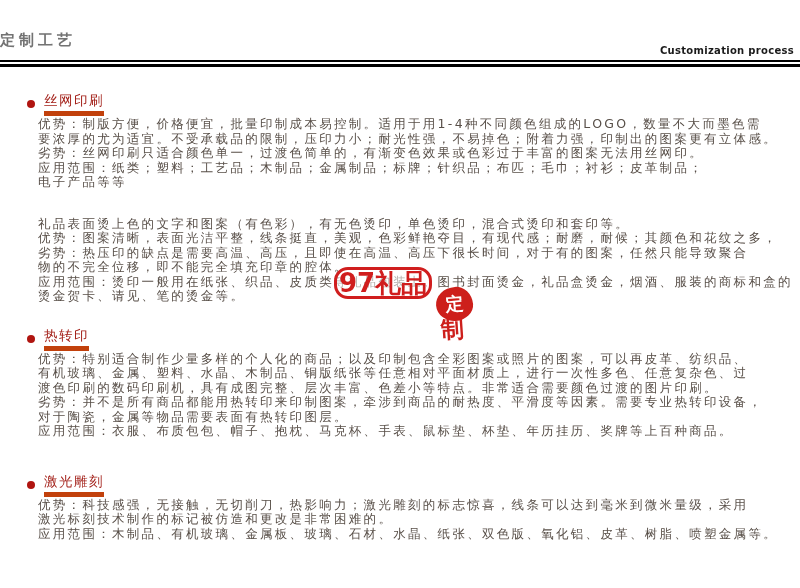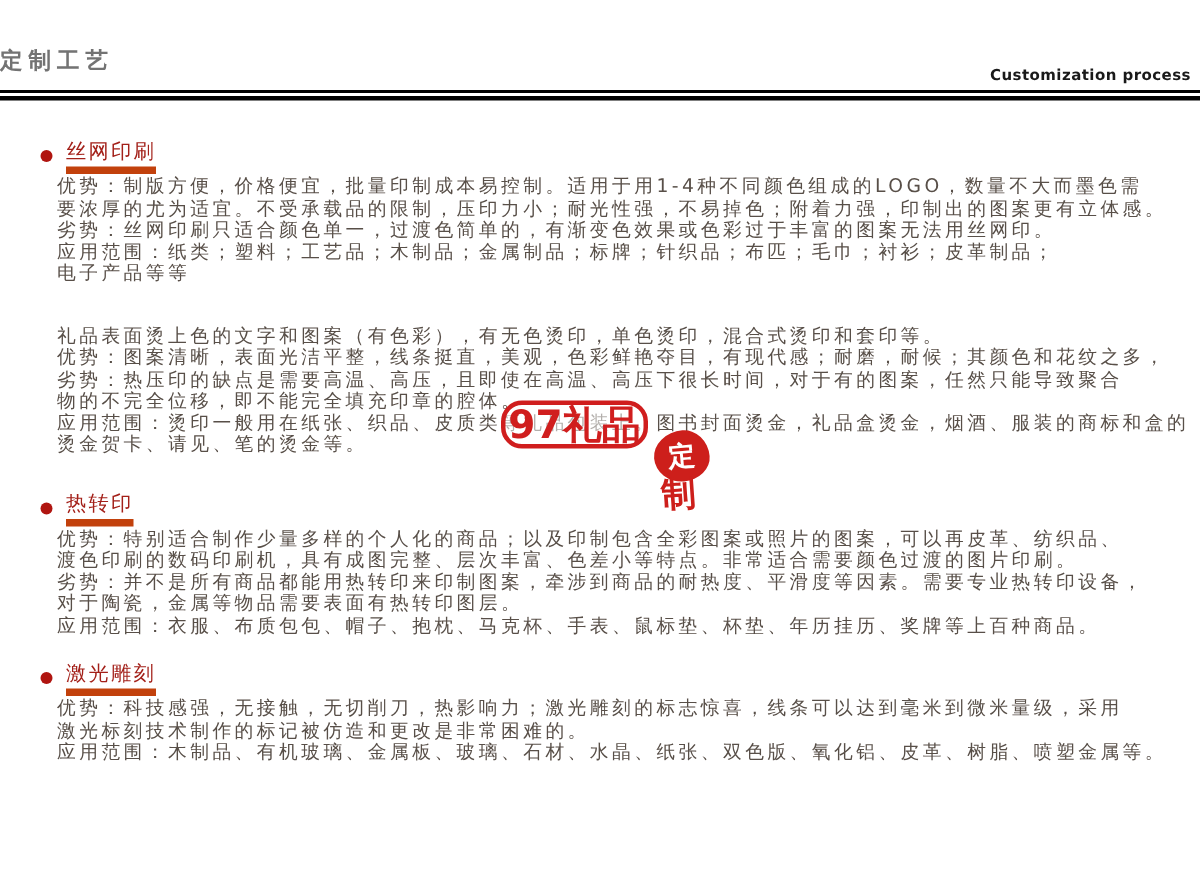--- a/index.html
+++ b/index.html
@@ -28,21 +28,21 @@
     border-top:2px solid #000;
     border-bottom:3px solid #000;
     background:#fff;
   }
   
   .content{
     position:absolute;top:69px;left:0;right:0;
     padding:0 10px 0 27px;
   }
   .sec{margin-top:27px;}
-  .sec.sec4{margin-top:20px;}
+  .sec.sec4{margin-top:38px;}
   .sec-head{display:flex;align-items:center;height:16px;}
   .bullet{
     display:inline-block;width:8px;height:8px;border-radius:50%;
     background:#b01510;margin-right:9px;flex:0 0 auto;
   }
   .sec-title{
     font-size:13.5px;color:#a32019;
     border-bottom:5px solid #c2410c;
     padding-bottom:1px;
     letter-spacing:1.5px;
@@ -115,20 +115,21 @@
       </div>
     </section>
 
     <section class="sec">
       <div class="sec-head">
         <span class="bullet"></span>
         <span class="sec-title">热转印</span>
       </div>
       <div class="sec-body">
         <div class="bl">优势：特别适合制作少量多样的个人化的商品；以及印制包含全彩图案或照片的图案，可以再皮革、纺织品、</div>
+        <div class="bl">有机玻璃、金属、塑料、水晶、木制品、铜版纸张等任意相对平面材质上，进行一次性多色、任意复杂色、过</div>
         <div class="bl">渡色印刷的数码印刷机，具有成图完整、层次丰富、色差小等特点。非常适合需要颜色过渡的图片印刷。</div>
         <div class="bl">劣势：并不是所有商品都能用热转印来印制图案，牵涉到商品的耐热度、平滑度等因素。需要专业热转印设备，</div>
         <div class="bl">对于陶瓷，金属等物品需要表面有热转印图层。</div>
         <div class="bl">应用范围：衣服、布质包包、帽子、抱枕、马克杯、手表、鼠标垫、杯垫、年历挂历、奖牌等上百种商品。</div>
       </div>
     </section>
 
     <section class="sec sec4">
       <div class="sec-head">
         <span class="bullet"></span>

